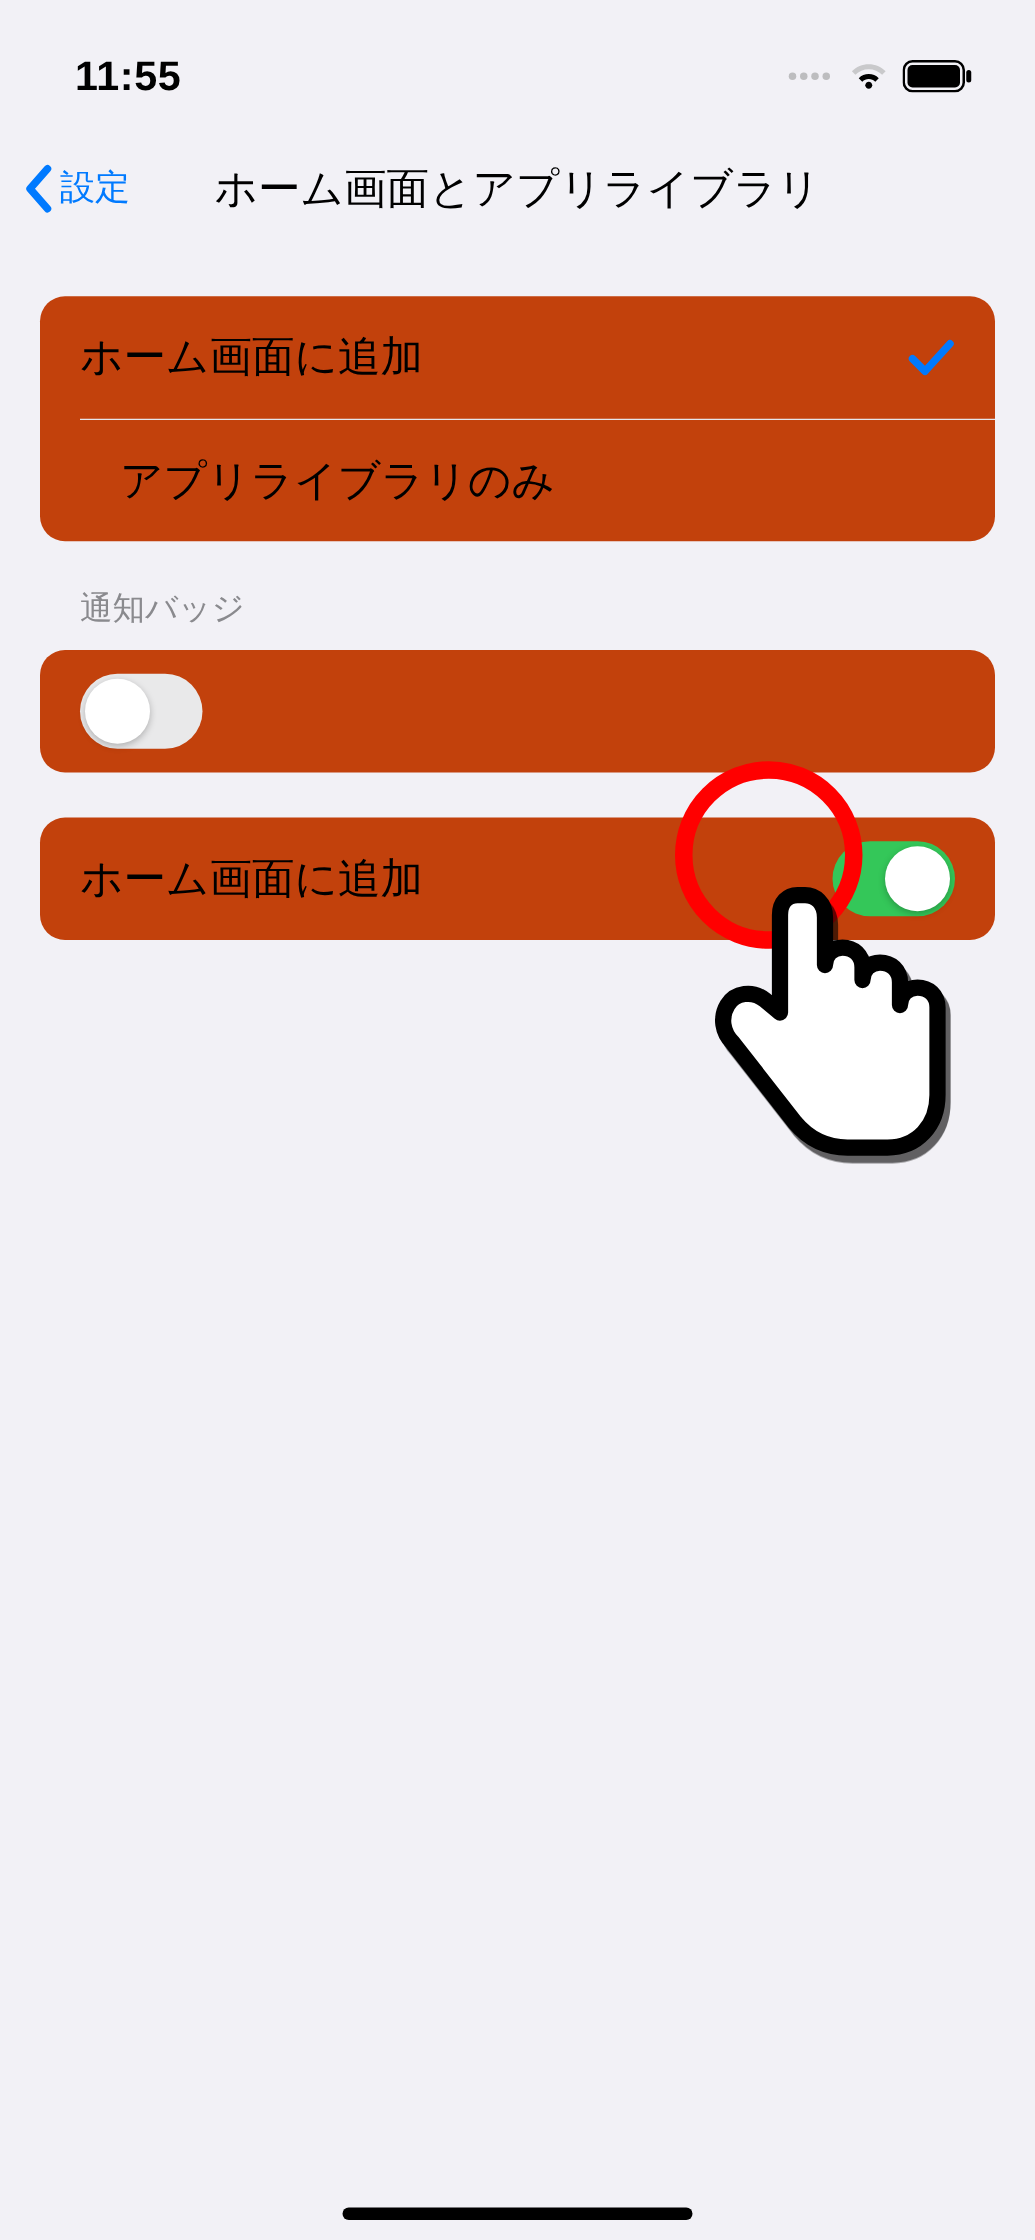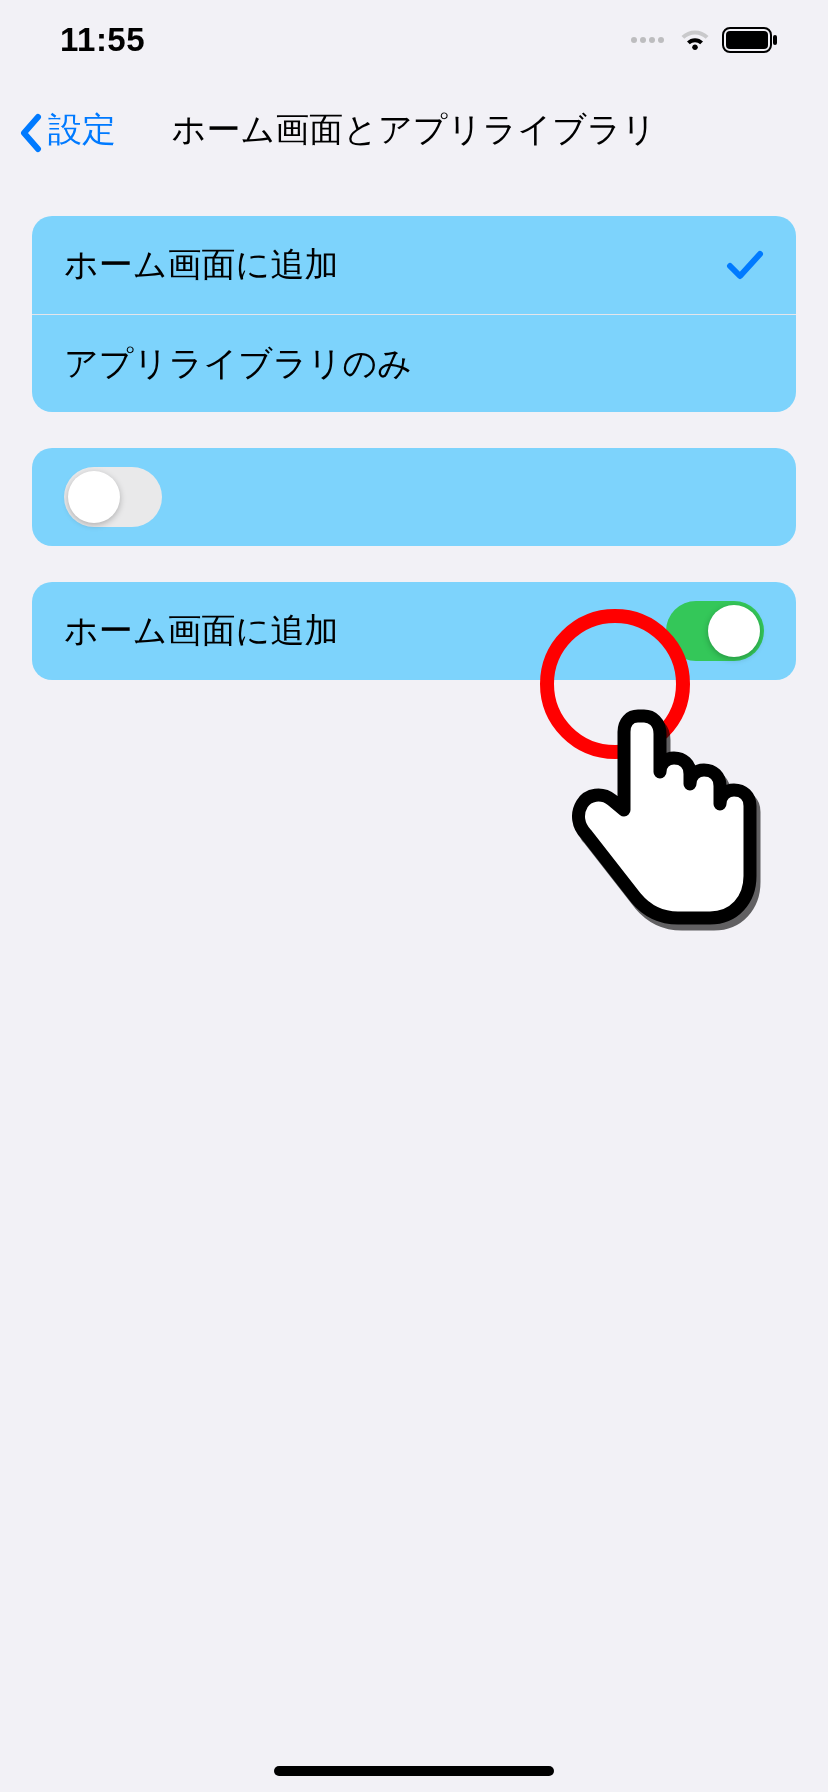--- a/index.html
+++ b/index.html
@@ -12,20 +12,21 @@
     overflow: hidden;
   }
 
   
   .status-bar {
     height: 80px;
     display: flex;
     align-items: center;
     justify-content: space-between;
     padding: 0 50px 0 60px;
+    margin-top: 21px;
   }
   .status-time {
     font-size: 33px;
     font-weight: 600;
     letter-spacing: 0.5px;
   }
   .status-right {
     display: flex;
     align-items: center;
     gap: 10px;
@@ -46,24 +47,24 @@
   
   .nav-bar {
     height: 100px;
     display: flex;
     align-items: center;
     position: relative;
     padding: 0 18px;
   }
   .back-button {
     display: flex;
-    align-items: flex-end;
+    align-items: flex-start;
     gap: 6px;
     color: #007aff;
-    font-size: 34px;
+    font-size: 28px;
     z-index: 2;
   }
   .back-chevron svg { display: block; }
   .nav-title {
     position: absolute;
     left: 0; right: 0;
     text-align: center;
     font-size: 34px;
     font-weight: 400;
     pointer-events: none;
@@ -73,34 +74,35 @@
   .section {
     margin-top: 36px;
     padding: 0 32px;
   }
   .section-header {
     font-size: 26px;
     color: #8a8a8e;
     padding: 0 32px 16px 32px;
   }
   .group {
-    background: #7dd3fc;
+    background: #c2410c;
     border-radius: 20px;
     overflow: hidden;
   }
   .row {
     display: flex;
     align-items: center;
     justify-content: space-between;
     padding: 0 32px;
     min-height: 98px;
     font-size: 34px;
   }
   .row + .row {
     border-top: 1px solid #e5e5ea;
+    margin-left: 32px;
   }
   .check-icon svg { display: block; }
 
   
   .toggle {
     width: 98px;
     height: 60px;
     border-radius: 30px;
     position: relative;
     flex-shrink: 0;
@@ -201,20 +203,21 @@
         </svg>
       </span>
     </div>
     <div class="row">
       <span>アプリライブラリのみ</span>
     </div>
   </div>
 </div>
 
 <div class="section">
+  <div class="section-header">通知バッジ</div>
   <div class="group">
     <div class="row">
       <div class="toggle off">
         <div class="knob"></div>
       </div>
     </div>
   </div>
 </div>
 
 <div class="section">

